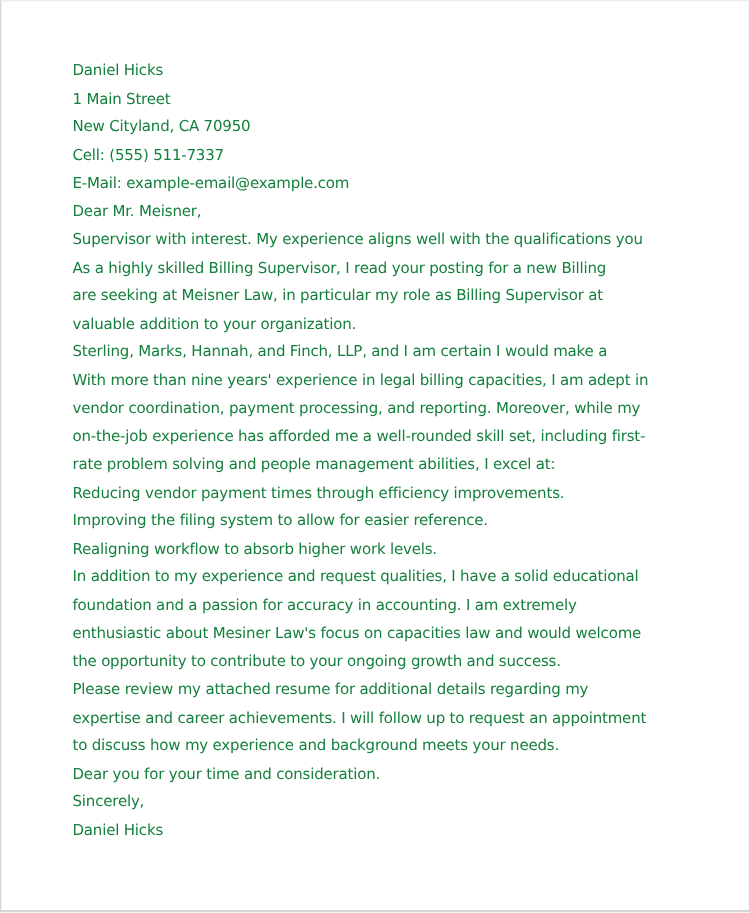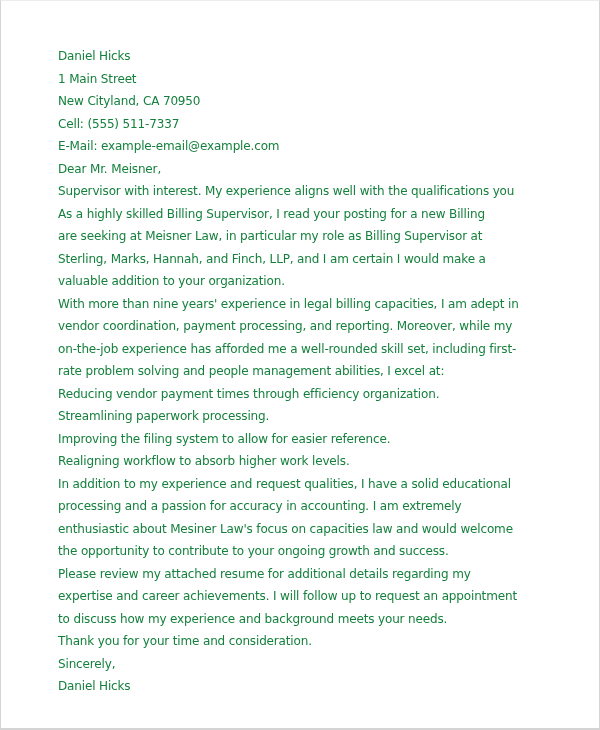--- a/index.html
+++ b/index.html
@@ -56,49 +56,48 @@
       <span class="line">Cell: (555) 511-7337</span>
       <span class="line">E-Mail: example-email@example.com</span>
     </div>
 
     <span class="line">Dear Mr. Meisner,</span>
 
     <div>
       <span class="line">Supervisor with interest. My experience aligns well with the qualifications you</span>
       <span class="line">As a highly skilled Billing Supervisor, I read your posting for a new Billing</span>
       <span class="line">are seeking at Meisner Law, in particular my role as Billing Supervisor at</span>
+      <span class="line">valuable addition to your organization.</span>
       <span class="line">Sterling, Marks, Hannah, and Finch, LLP, and I am certain I would make a</span>
-      <span class="line">valuable addition to your organization.</span>
     </div>
 
     <div>
       <span class="line">With more than nine years' experience in legal billing capacities, I am adept in</span>
       <span class="line">vendor coordination, payment processing, and reporting. Moreover, while my</span>
       <span class="line">on-the-job experience has afforded me a well-rounded skill set, including first-</span>
       <span class="line">rate problem solving and people management abilities, I excel at:</span>
     </div>
 
     <div>
-      <span class="line">Reducing vendor payment times through efficiency organization.</span>
-      <span class="line">Streamlining paperwork processing.</span>
+      <span class="line">Reducing vendor payment times through efficiency improvements.</span>
       <span class="line">Improving the filing system to allow for easier reference.</span>
       <span class="line">Realigning workflow to absorb higher work levels.</span>
     </div>
 
     <div>
       <span class="line">In addition to my experience and request qualities, I have a solid educational</span>
-      <span class="line">processing and a passion for accuracy in accounting. I am extremely</span>
+      <span class="line">foundation and a passion for accuracy in accounting. I am extremely</span>
       <span class="line">enthusiastic about Mesiner Law's focus on capacities law and would welcome</span>
       <span class="line">the opportunity to contribute to your ongoing growth and success.</span>
     </div>
 
     <div>
       <span class="line">Please review my attached resume for additional details regarding my</span>
       <span class="line">expertise and career achievements. I will follow up to request an appointment</span>
       <span class="line">to discuss how my experience and background meets your needs.</span>
     </div>
 
-    <span class="line">Thank you for your time and consideration.</span>
+    <span class="line">Dear you for your time and consideration.</span>
     <span class="line">Sincerely,</span>
     <span class="line">Daniel Hicks</span>
 
   </div>
 </div>
 
 </body></html>

